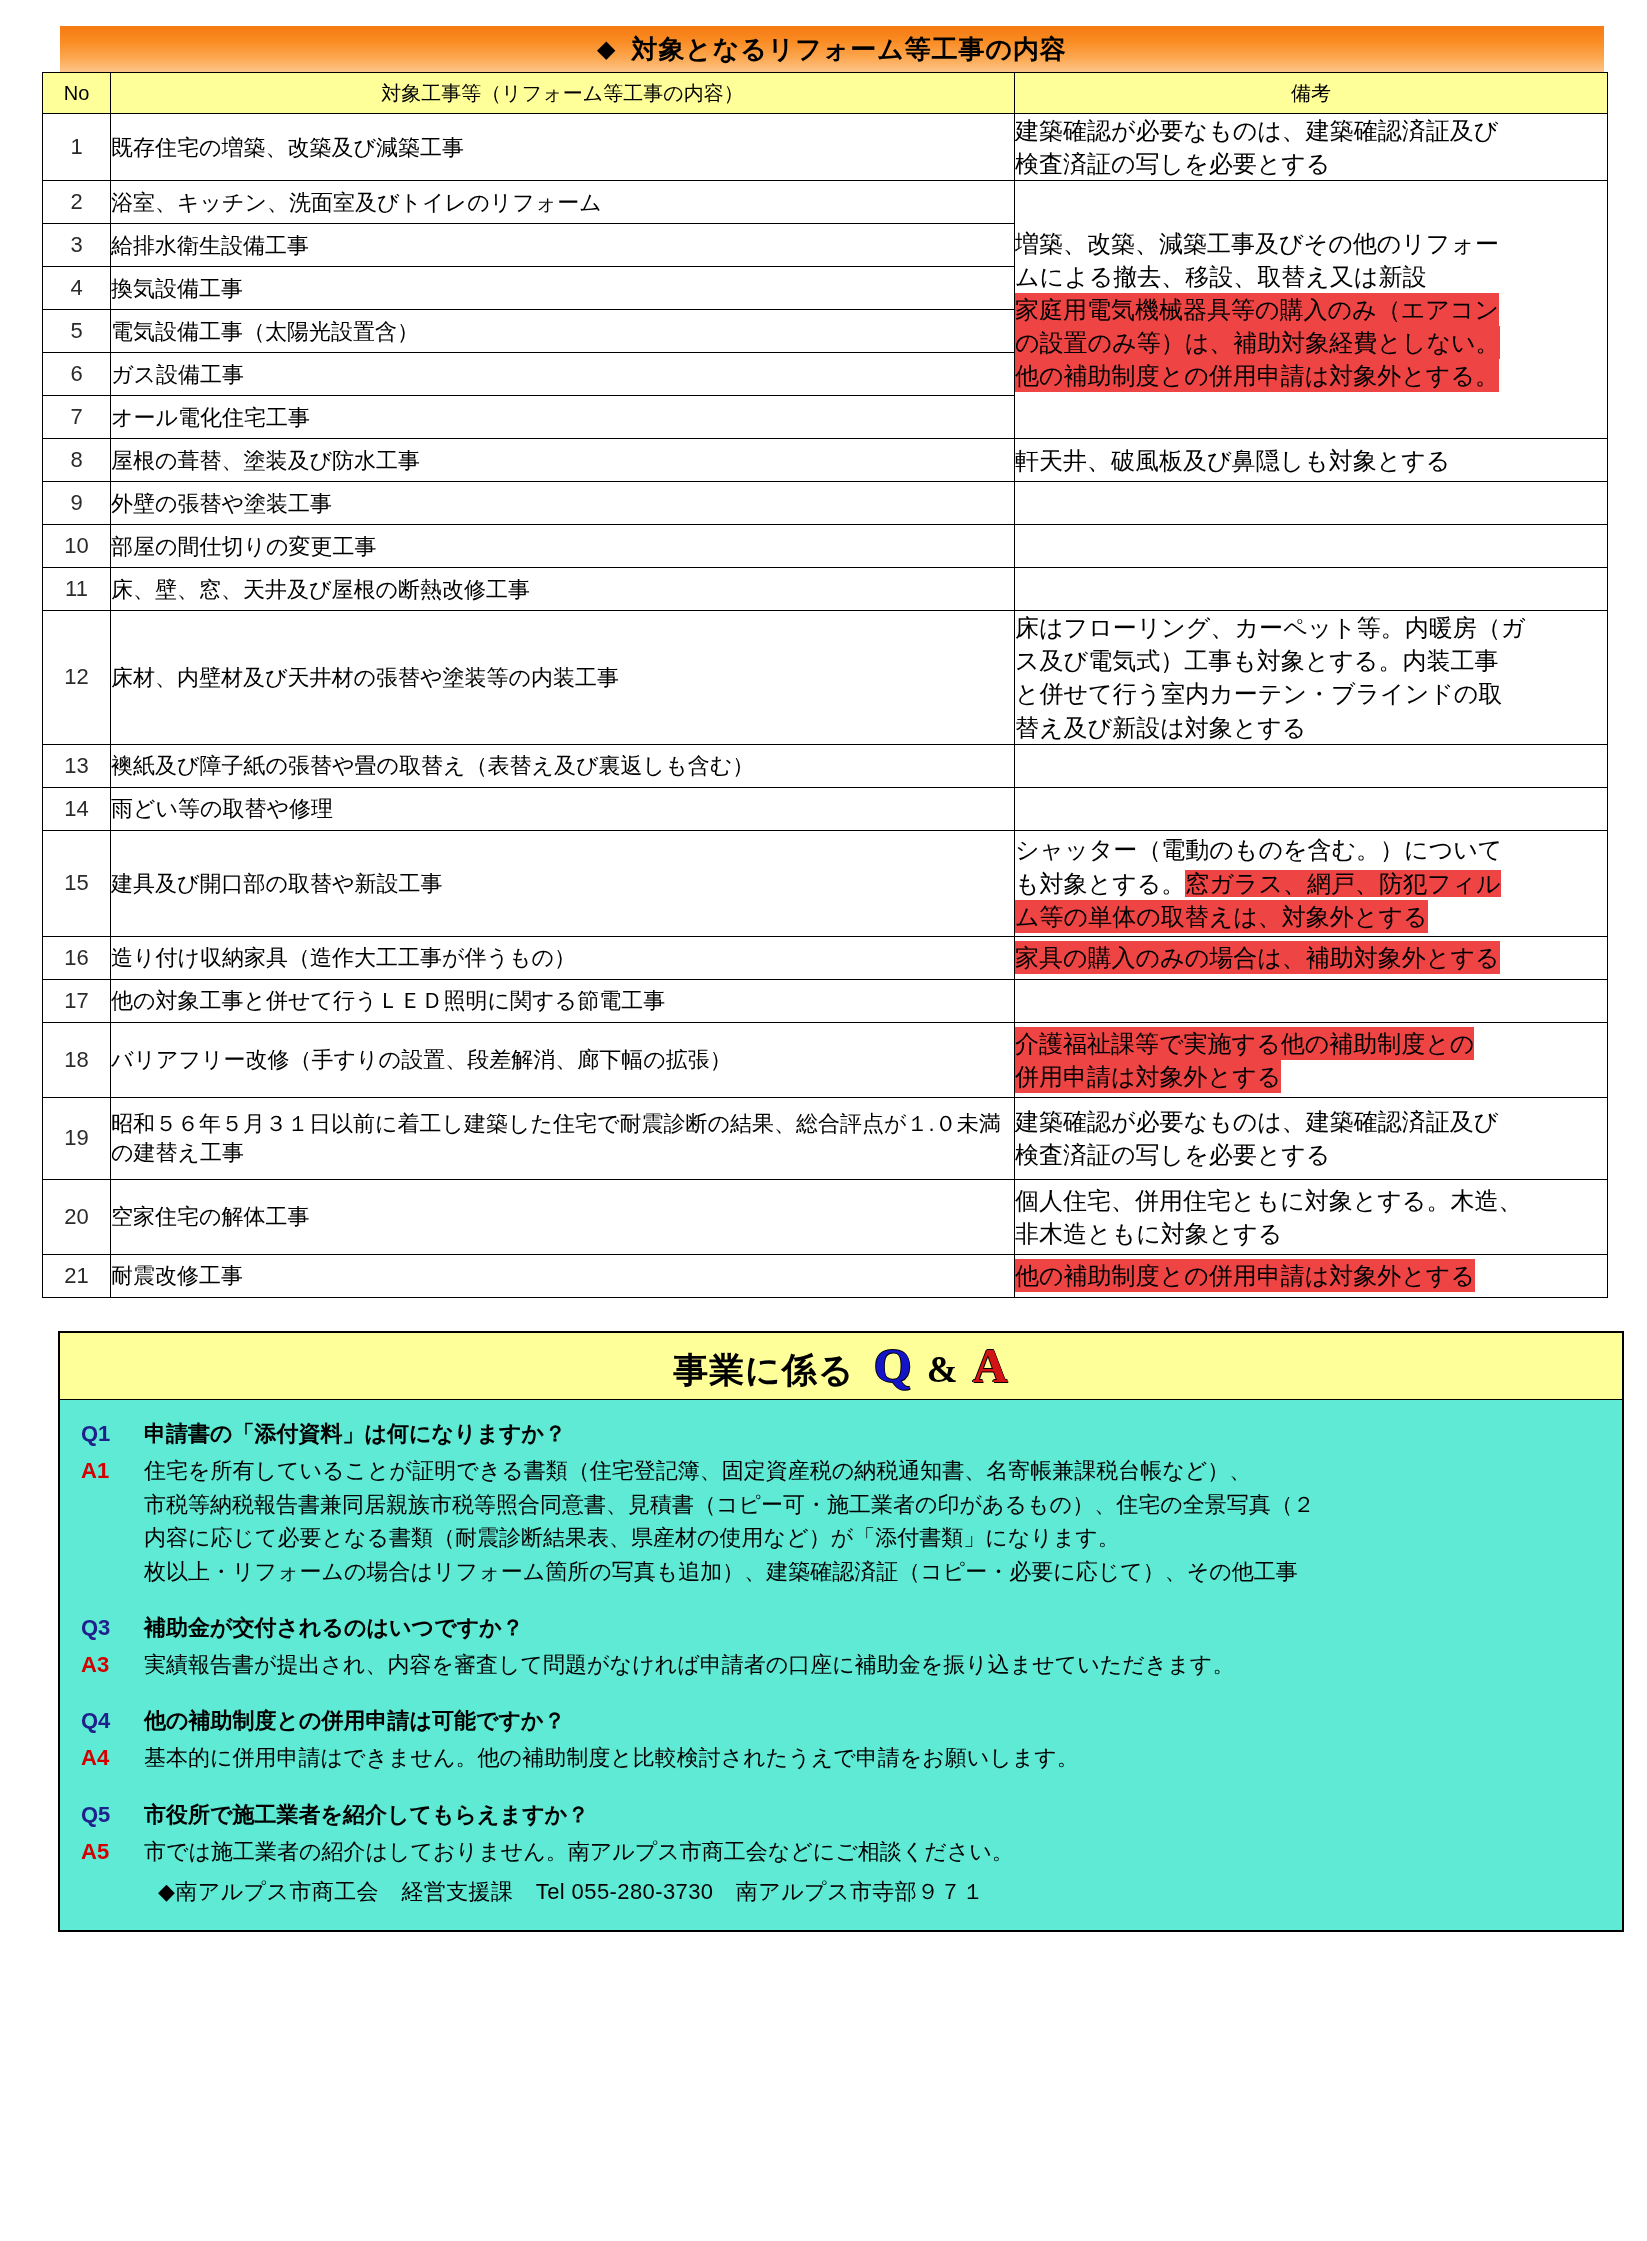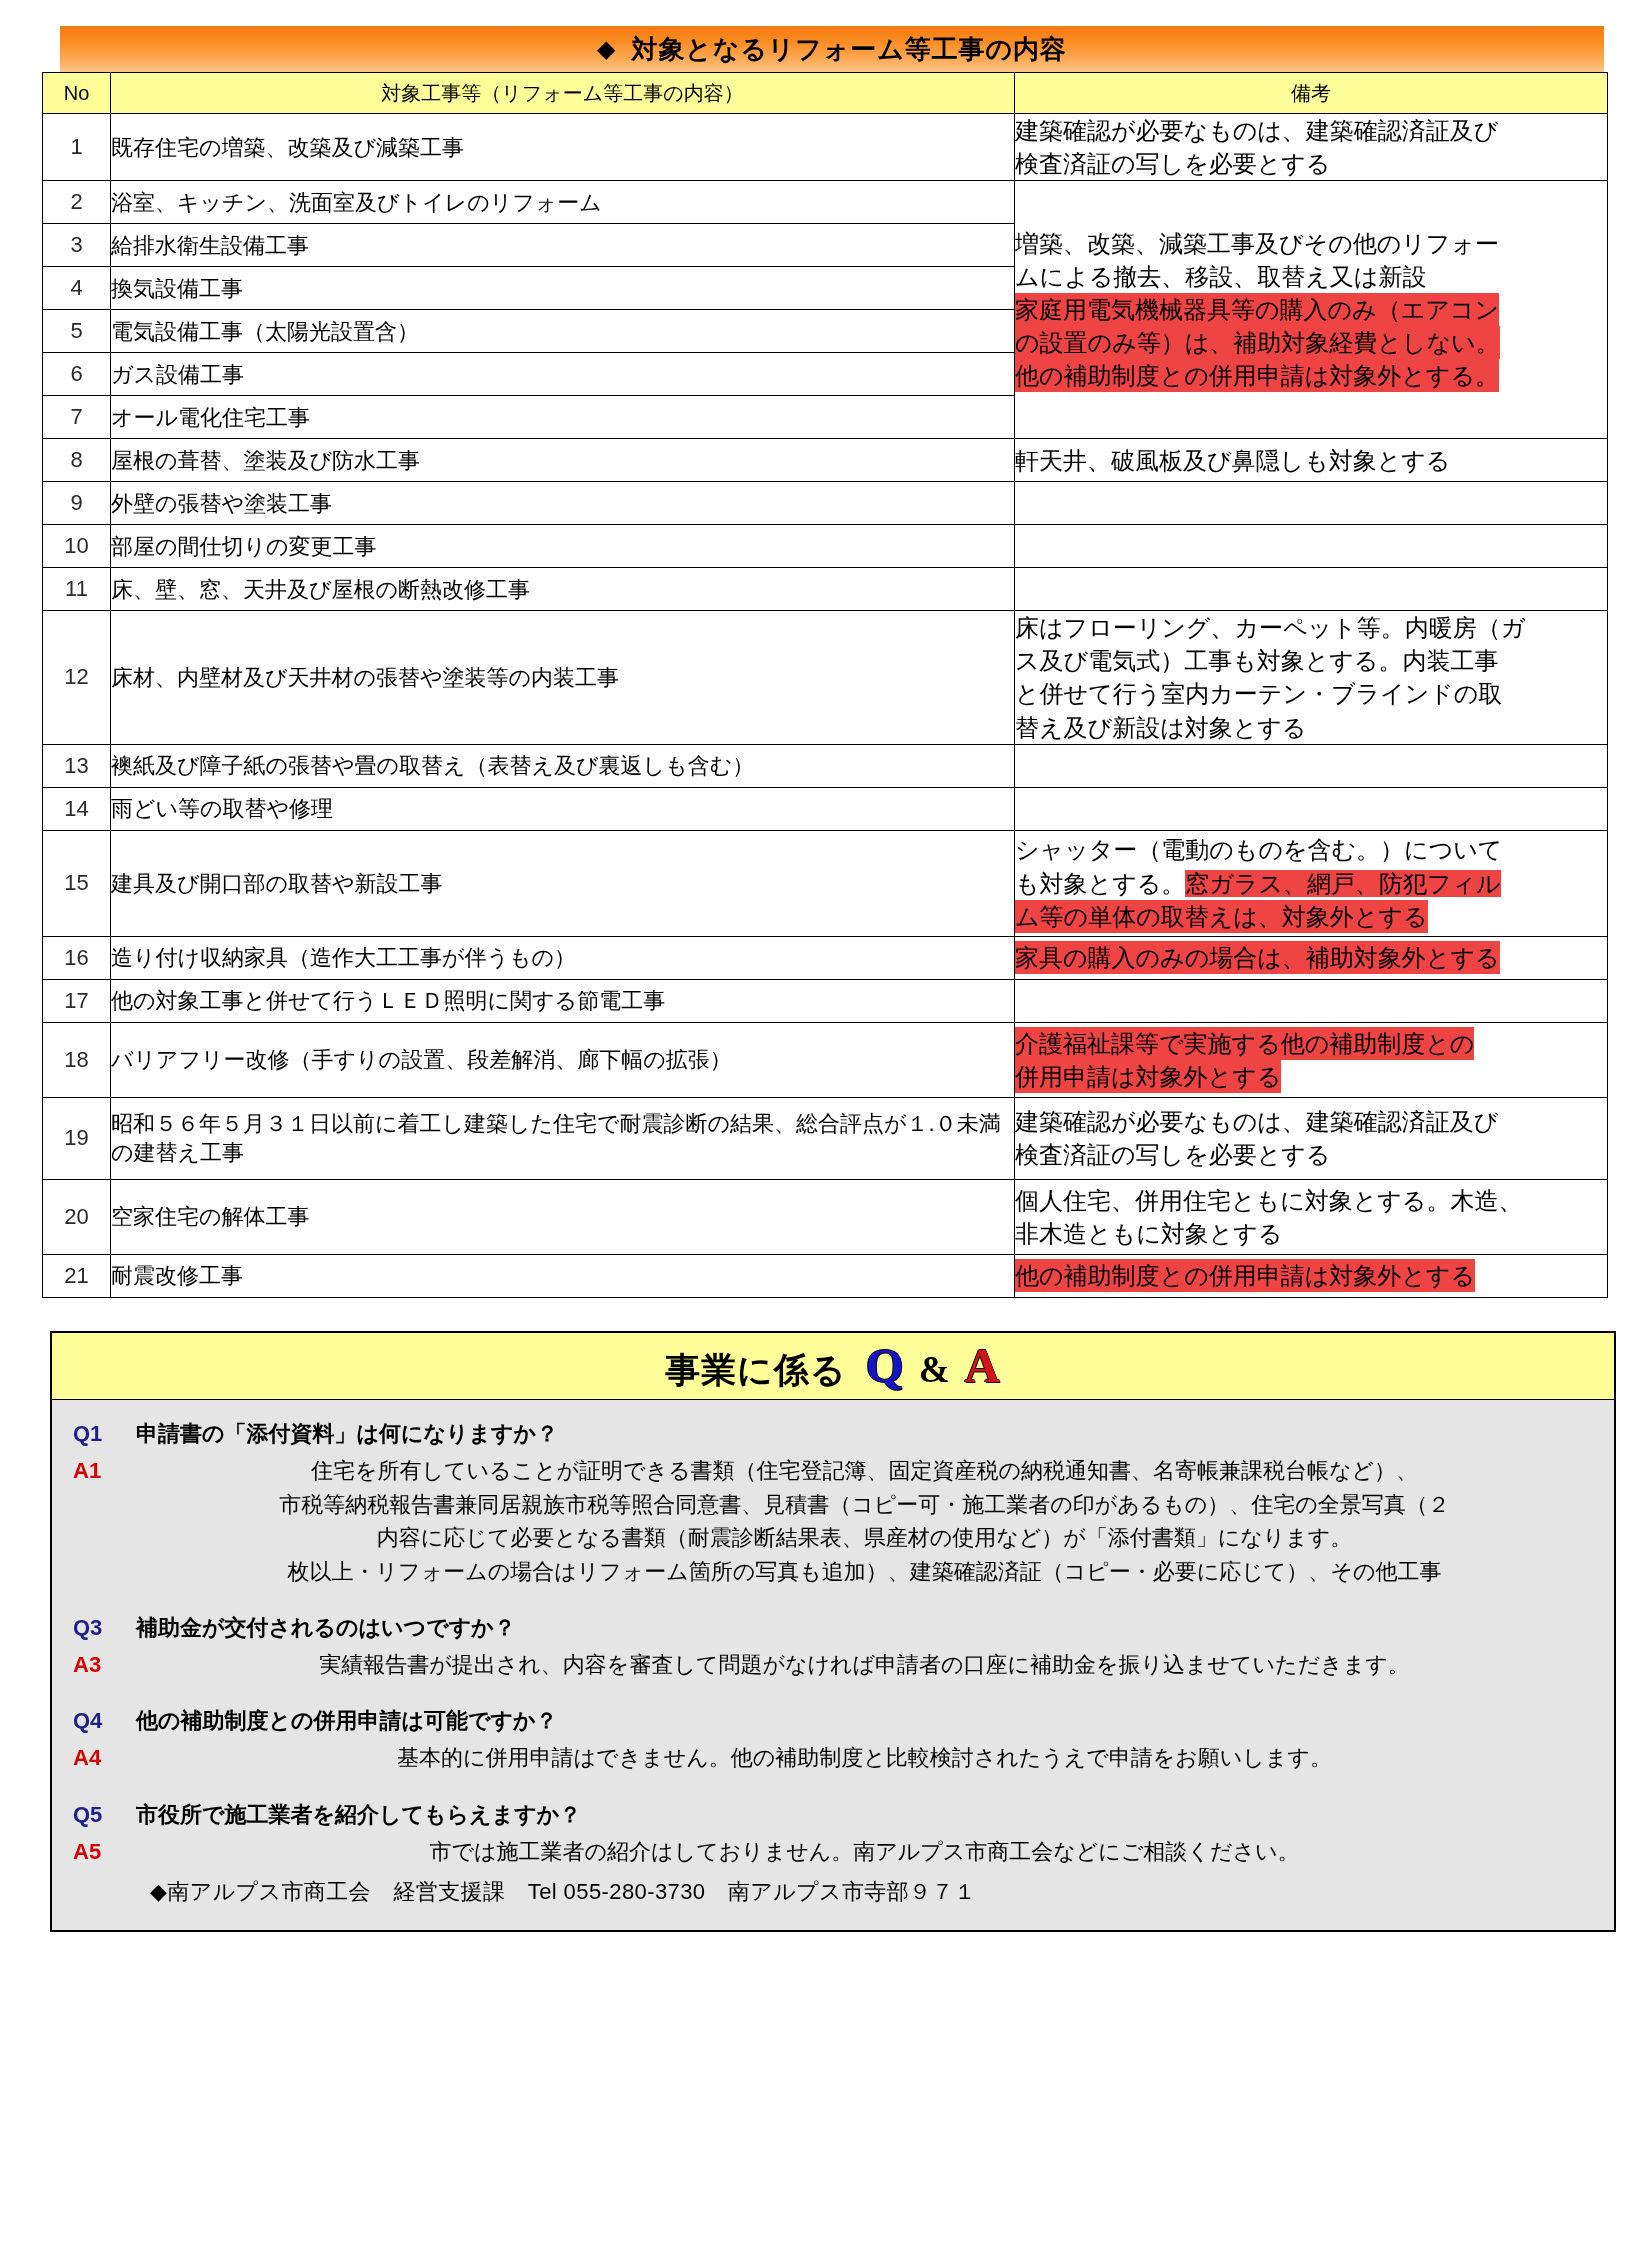--- a/index.html
+++ b/index.html
@@ -89,25 +89,25 @@
     vertical-align: top;
   }
   td.note.mid { vertical-align: middle; }
   .hl { background: #ef4444; }
   .noteline { display: block; white-space: nowrap; }
   .noteline.hl { display: inline-block; }
 
   
   .qa-box {
     margin-top: 33px;
-    margin-left: 8px;
+    margin-left: 16px;
     width: 1566px;
     border: 2.6px solid #000000;
     box-sizing: border-box;
-    background: #e5e5e5;
+    background: #5eead4;
   }
   .qa-header {
     background: #FFFF99;
     height: 67px;
     display: flex;
     align-items: center;
     justify-content: center;
     border-bottom: 0.9px solid #000;
     box-sizing: border-box;
   }
@@ -162,21 +162,21 @@
   .qa-tag.q { color: #20208C; }
   .qa-tag.a { color: #D40000; }
 
   .qa-text {
     flex: 1;
     font-size: 22px;
     line-height: 1.52;
   }
   .qa-text.q { font-weight: bold; }
   .qa-text.a { font-weight: normal; }
-  .qa-line { display: block; text-align: center; }
+  .qa-line { display: block; }
 
   .qa-contact {
     font-size: 22px;
     margin-top: 8.8px;
     padding-left: 77px;
     letter-spacing: 0.4px;
   }
 </style>
 </head>
 <body>

